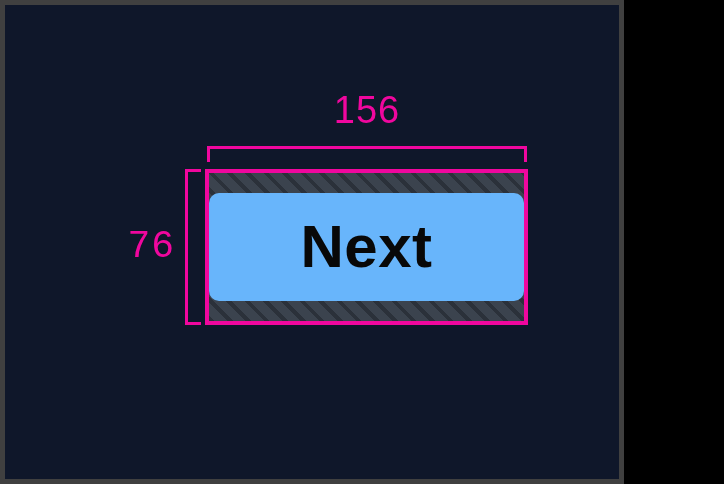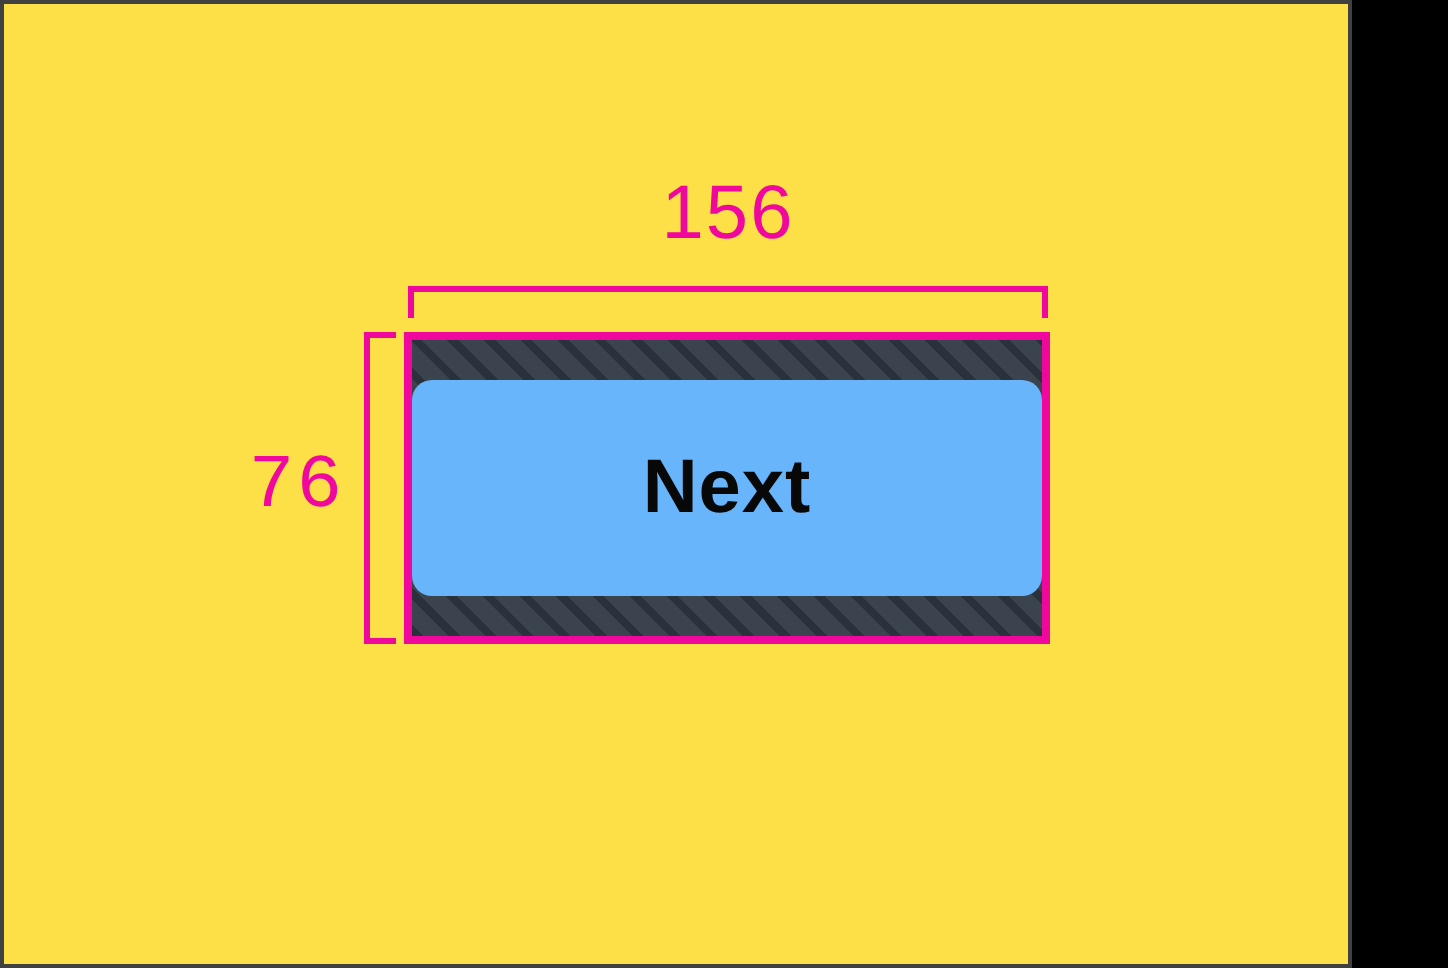--- a/index.html
+++ b/index.html
@@ -3,24 +3,24 @@
 <meta charset="utf-8">
 <style>
   html, body {
     margin: 0;
     padding: 0;
     background: #000000;
   }
 
   #screenshot {
     position: relative;
-    width: 676px;
+    width: 624px;
     height: 484px;
-    background: #fde047;
-    border: 2px solid #404040;
+    background: #0f172a;
+    border: 5px solid #404040;
     box-sizing: border-box;
     overflow: hidden;
     font-family: "Liberation Sans", sans-serif;
   }
 
   
 
   
   .measure-box {
     position: absolute;
@@ -64,21 +64,21 @@
     border-radius: 10px;
     display: flex;
     align-items: center;
     justify-content: center;
     z-index: 4;
   }
 
   .button-label {
     color: #080808;
     font-family: "Liberation Sans", sans-serif;
-    font-size: 38px;
+    font-size: 60px;
     font-weight: bold;
     letter-spacing: 0.5px;
     line-height: 1;
     user-select: none;
   }
 
   
 
   .dim-width {
     position: absolute;

